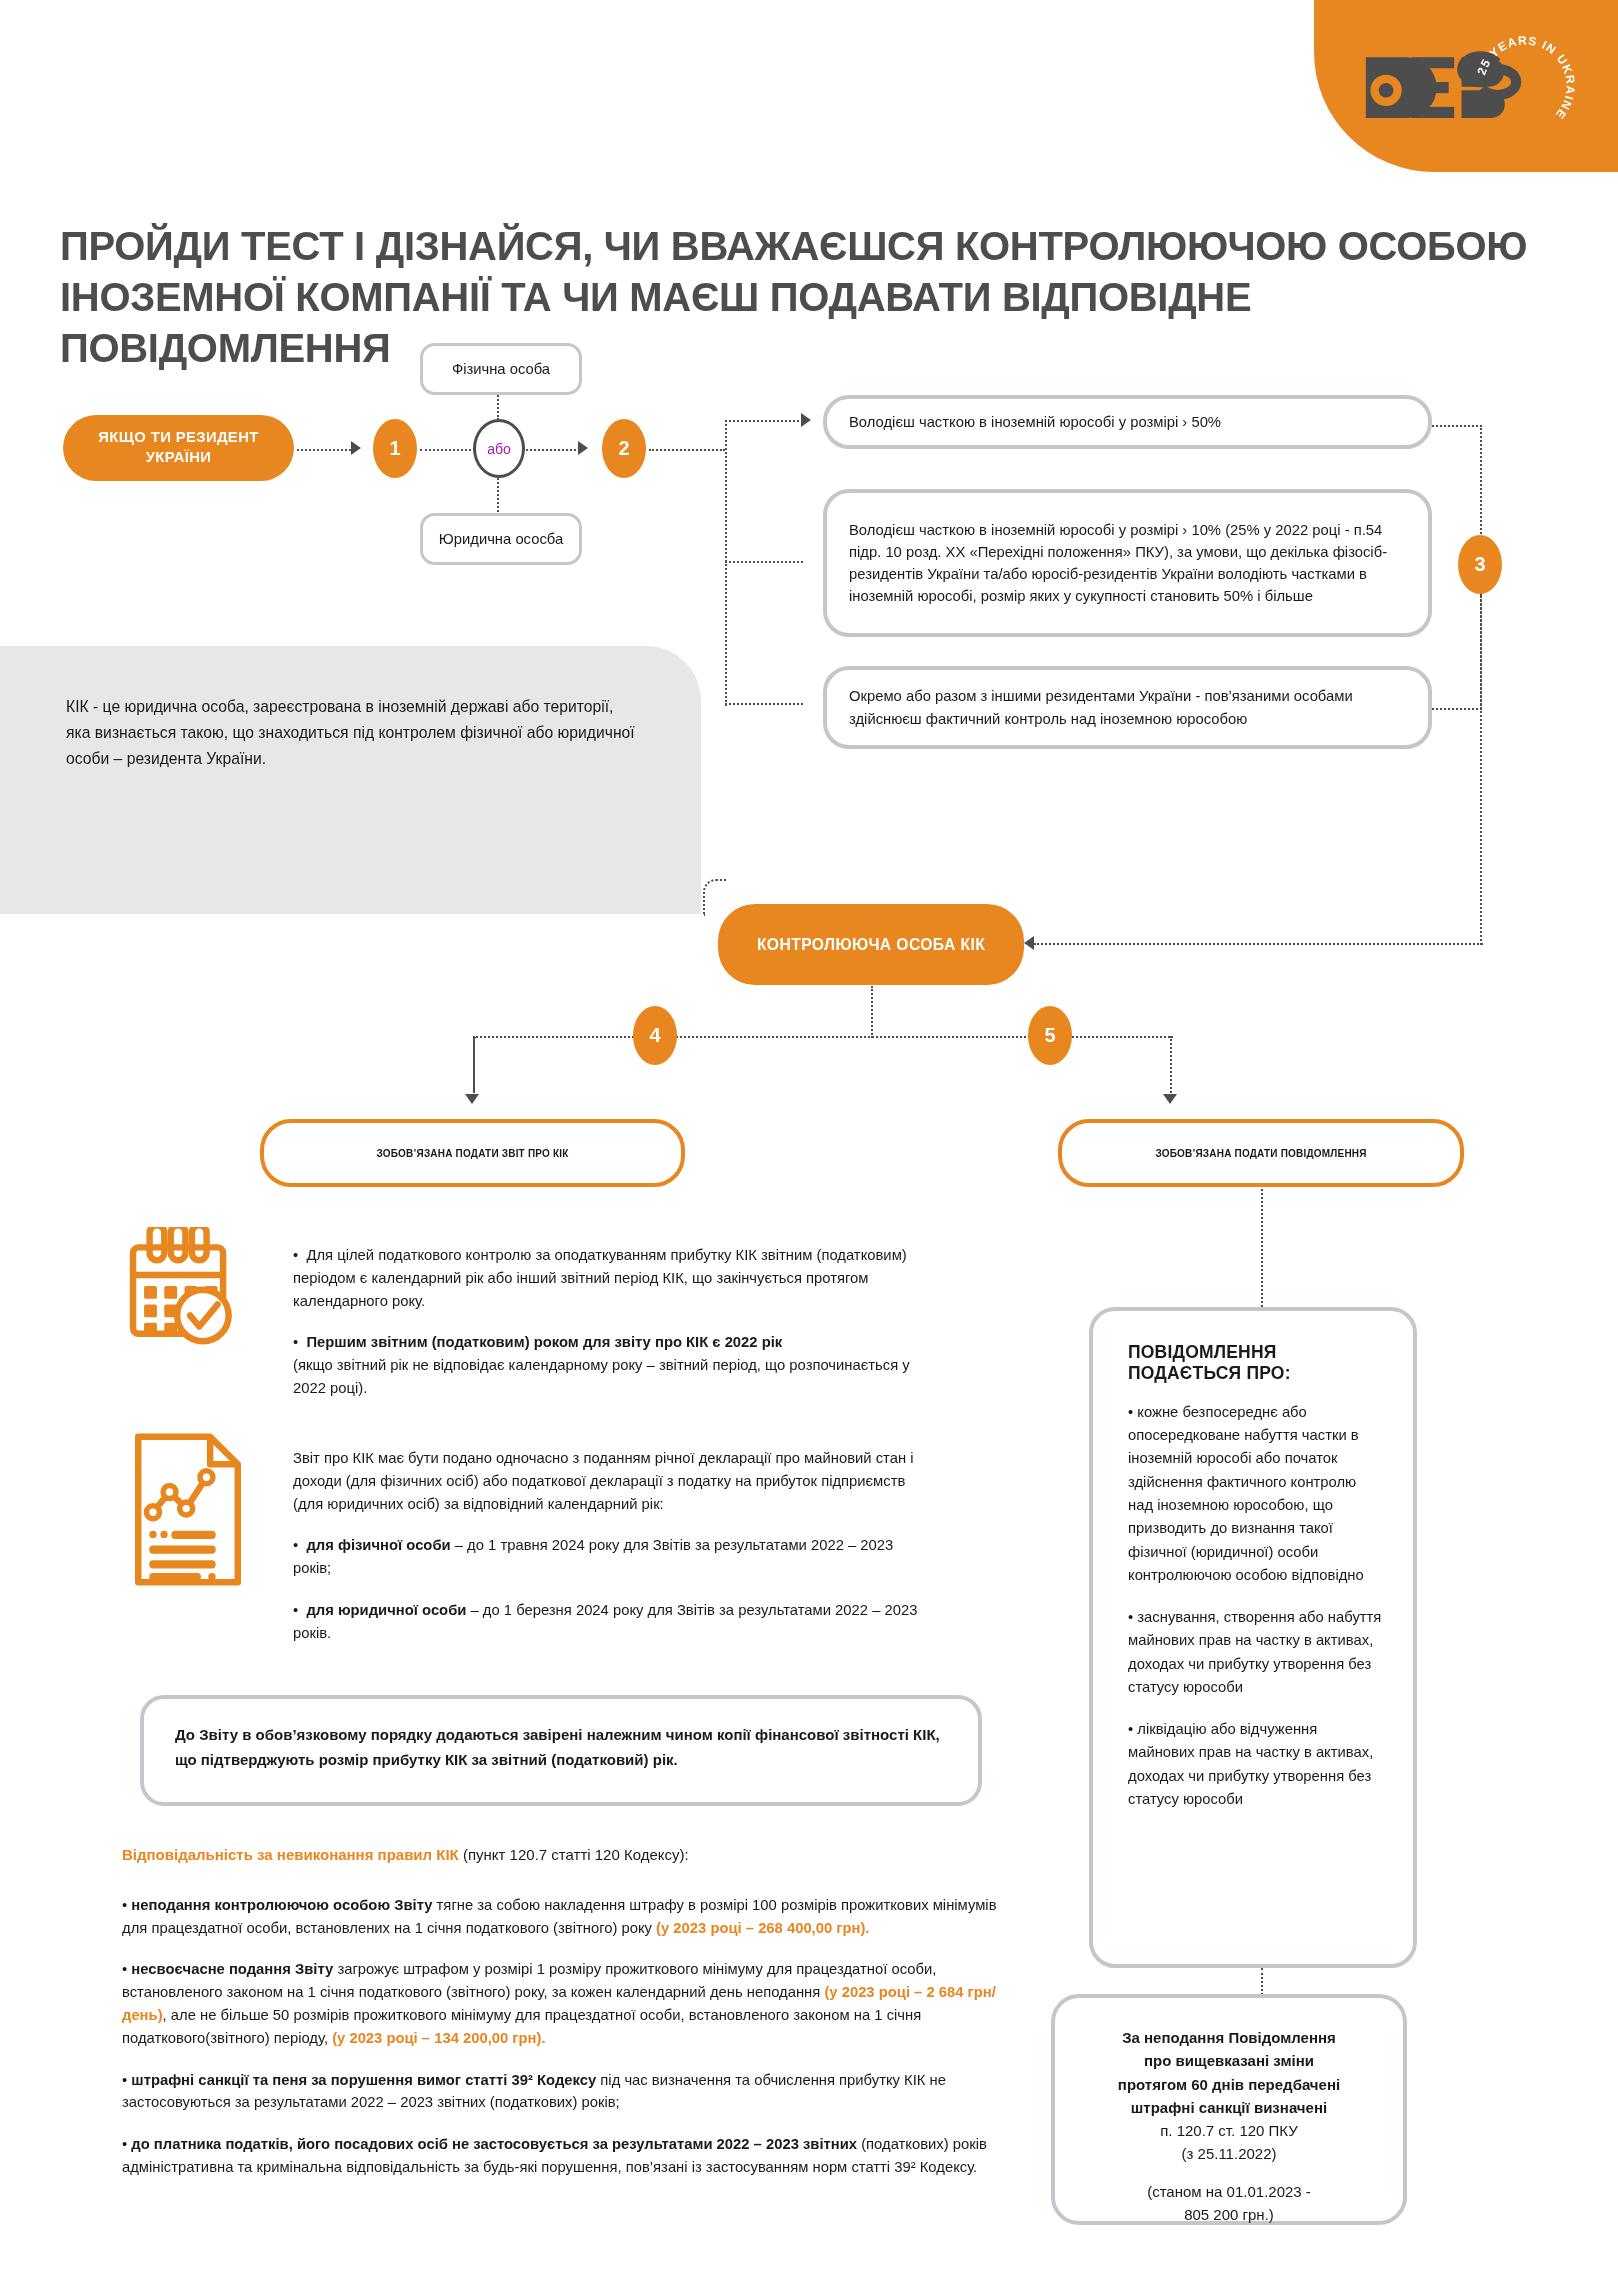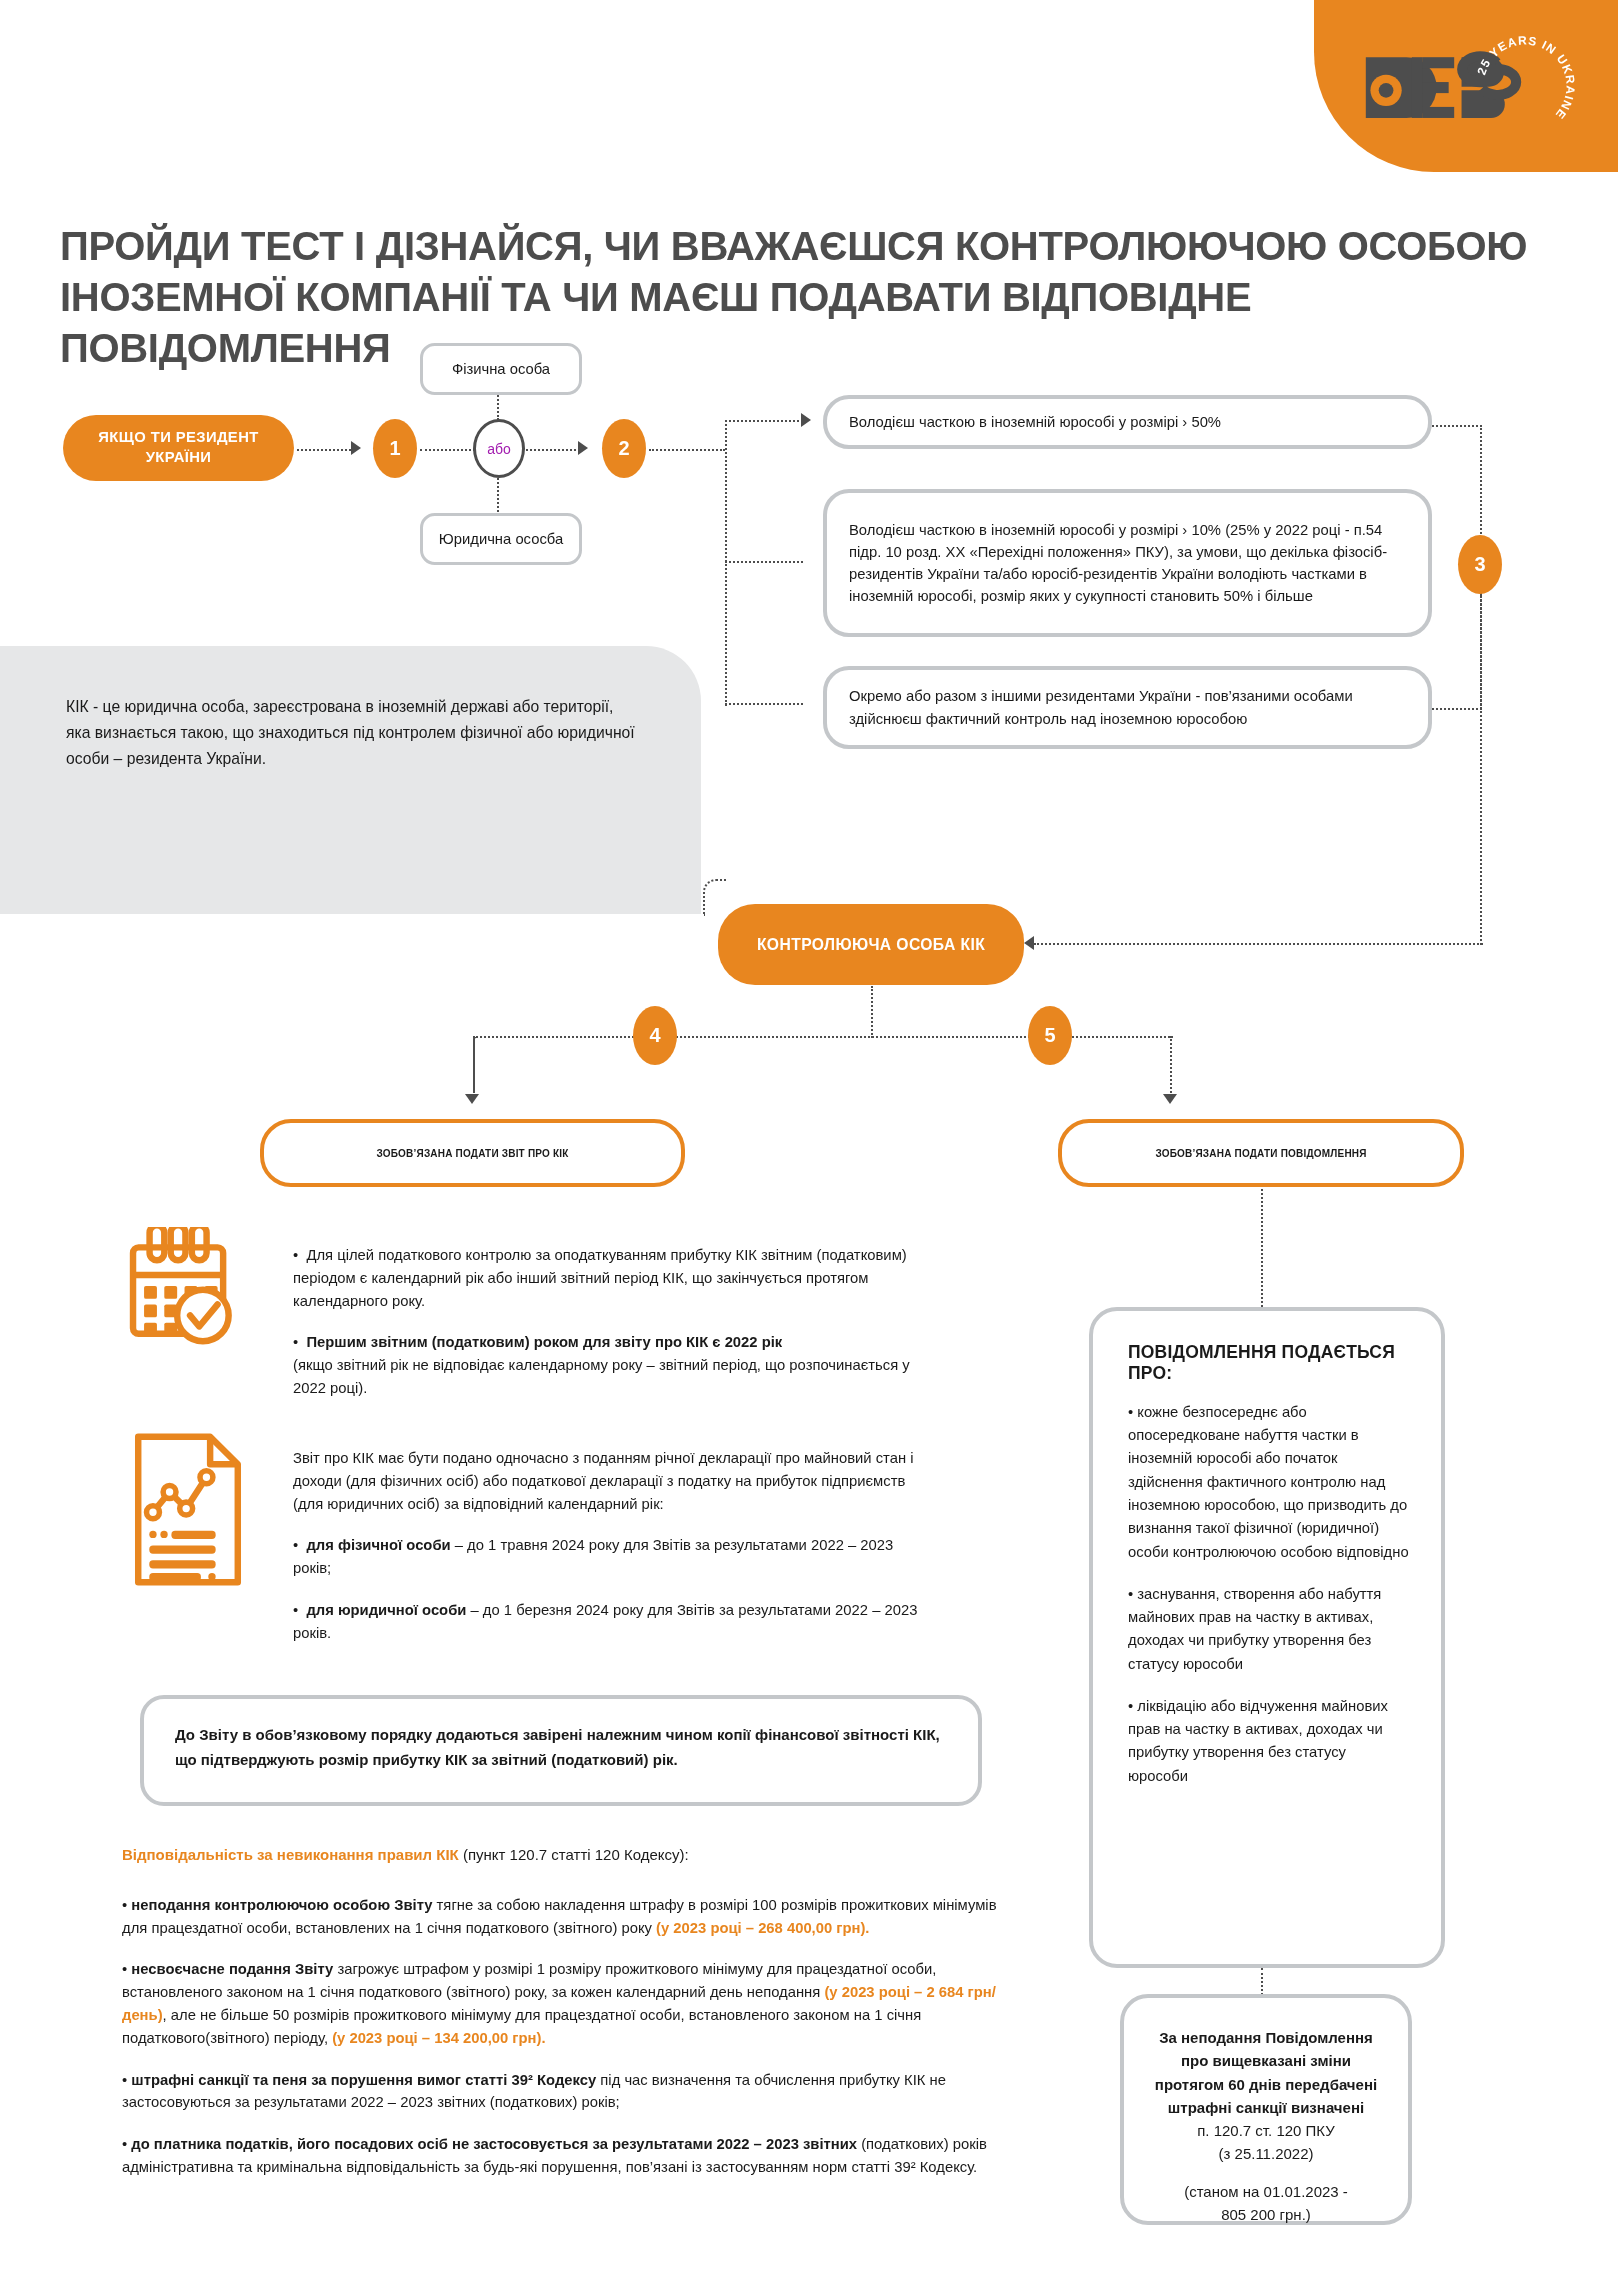--- a/index.html
+++ b/index.html
@@ -345,32 +345,32 @@
     <div class="blk">
       •&nbsp;<b>штрафні санкції та пеня за порушення вимог статті 39² Кодексу</b><span> під час визначення та обчислення прибутку КІК не застосовуються за результатами 2022 – 2023 звітних (податкових) років;</span>
     </div>
     <div class="blk">
       •&nbsp;<b>до платника податків, його посадових осіб не застосовується за результатами 2022 – 2023 звітних</b><span> (податкових) років адміністративна та кримінальна відповідальність за будь-які порушення, пов’язані із застосуванням норм статті 39² Кодексу.</span>
     </div>
   </div>
 
   <div class="dot-v" style="left:1261px; top:1189px; height:122px;"></div>
 
-  <div class="notif-box" style="left:1089px; top:1307px; width:356px; height:661px;">
+  <div class="notif-box" style="left:1089px; top:1307px; width:328px; height:661px;border-radius:26px;">
     <div class="notif-title">ПОВІДОМЛЕННЯ ПОДАЄТЬСЯ ПРО:</div>
     <ul>
       <li>кожне безпосереднє або опосередковане набуття частки в іноземній юрособі або початок здійснення фактичного контролю над іноземною юрособою, що призводить до визнання такої фізичної (юридичної) особи контролюючою особою відповідно</li>
       <li>заснування, створення або набуття майнових прав на частку в активах, доходах чи прибутку утворення без статусу юрособи</li>
       <li>ліквідацію або відчуження майнових прав на частку в активах, доходах чи прибутку утворення без статусу юрособи</li>
     </ul>
   </div>
 
   <div class="dot-v" style="left:1261px; top:1968px; height:79px;"></div>
 
-  <div class="penalty-box" style="left:1120px; top:1994px; width:292px; height:231px;">
+  <div class="penalty-box" style="left:1051px; top:1994px; width:356px; height:231px;">
     <div class="strong">За неподання Повідомлення</div>
     <div class="strong">про вищевказані зміни</div>
     <div class="strong">протягом 60 днів передбачені</div>
     <div class="strong">штрафні санкції визначені</div>
     <div>п. 120.7 ст. 120 ПКУ</div>
     <div>(з 25.11.2022)</div>
     <div class="sub">(станом на 01.01.2023 -</div>
     <div>805 200 грн.)</div>
   </div>
 

